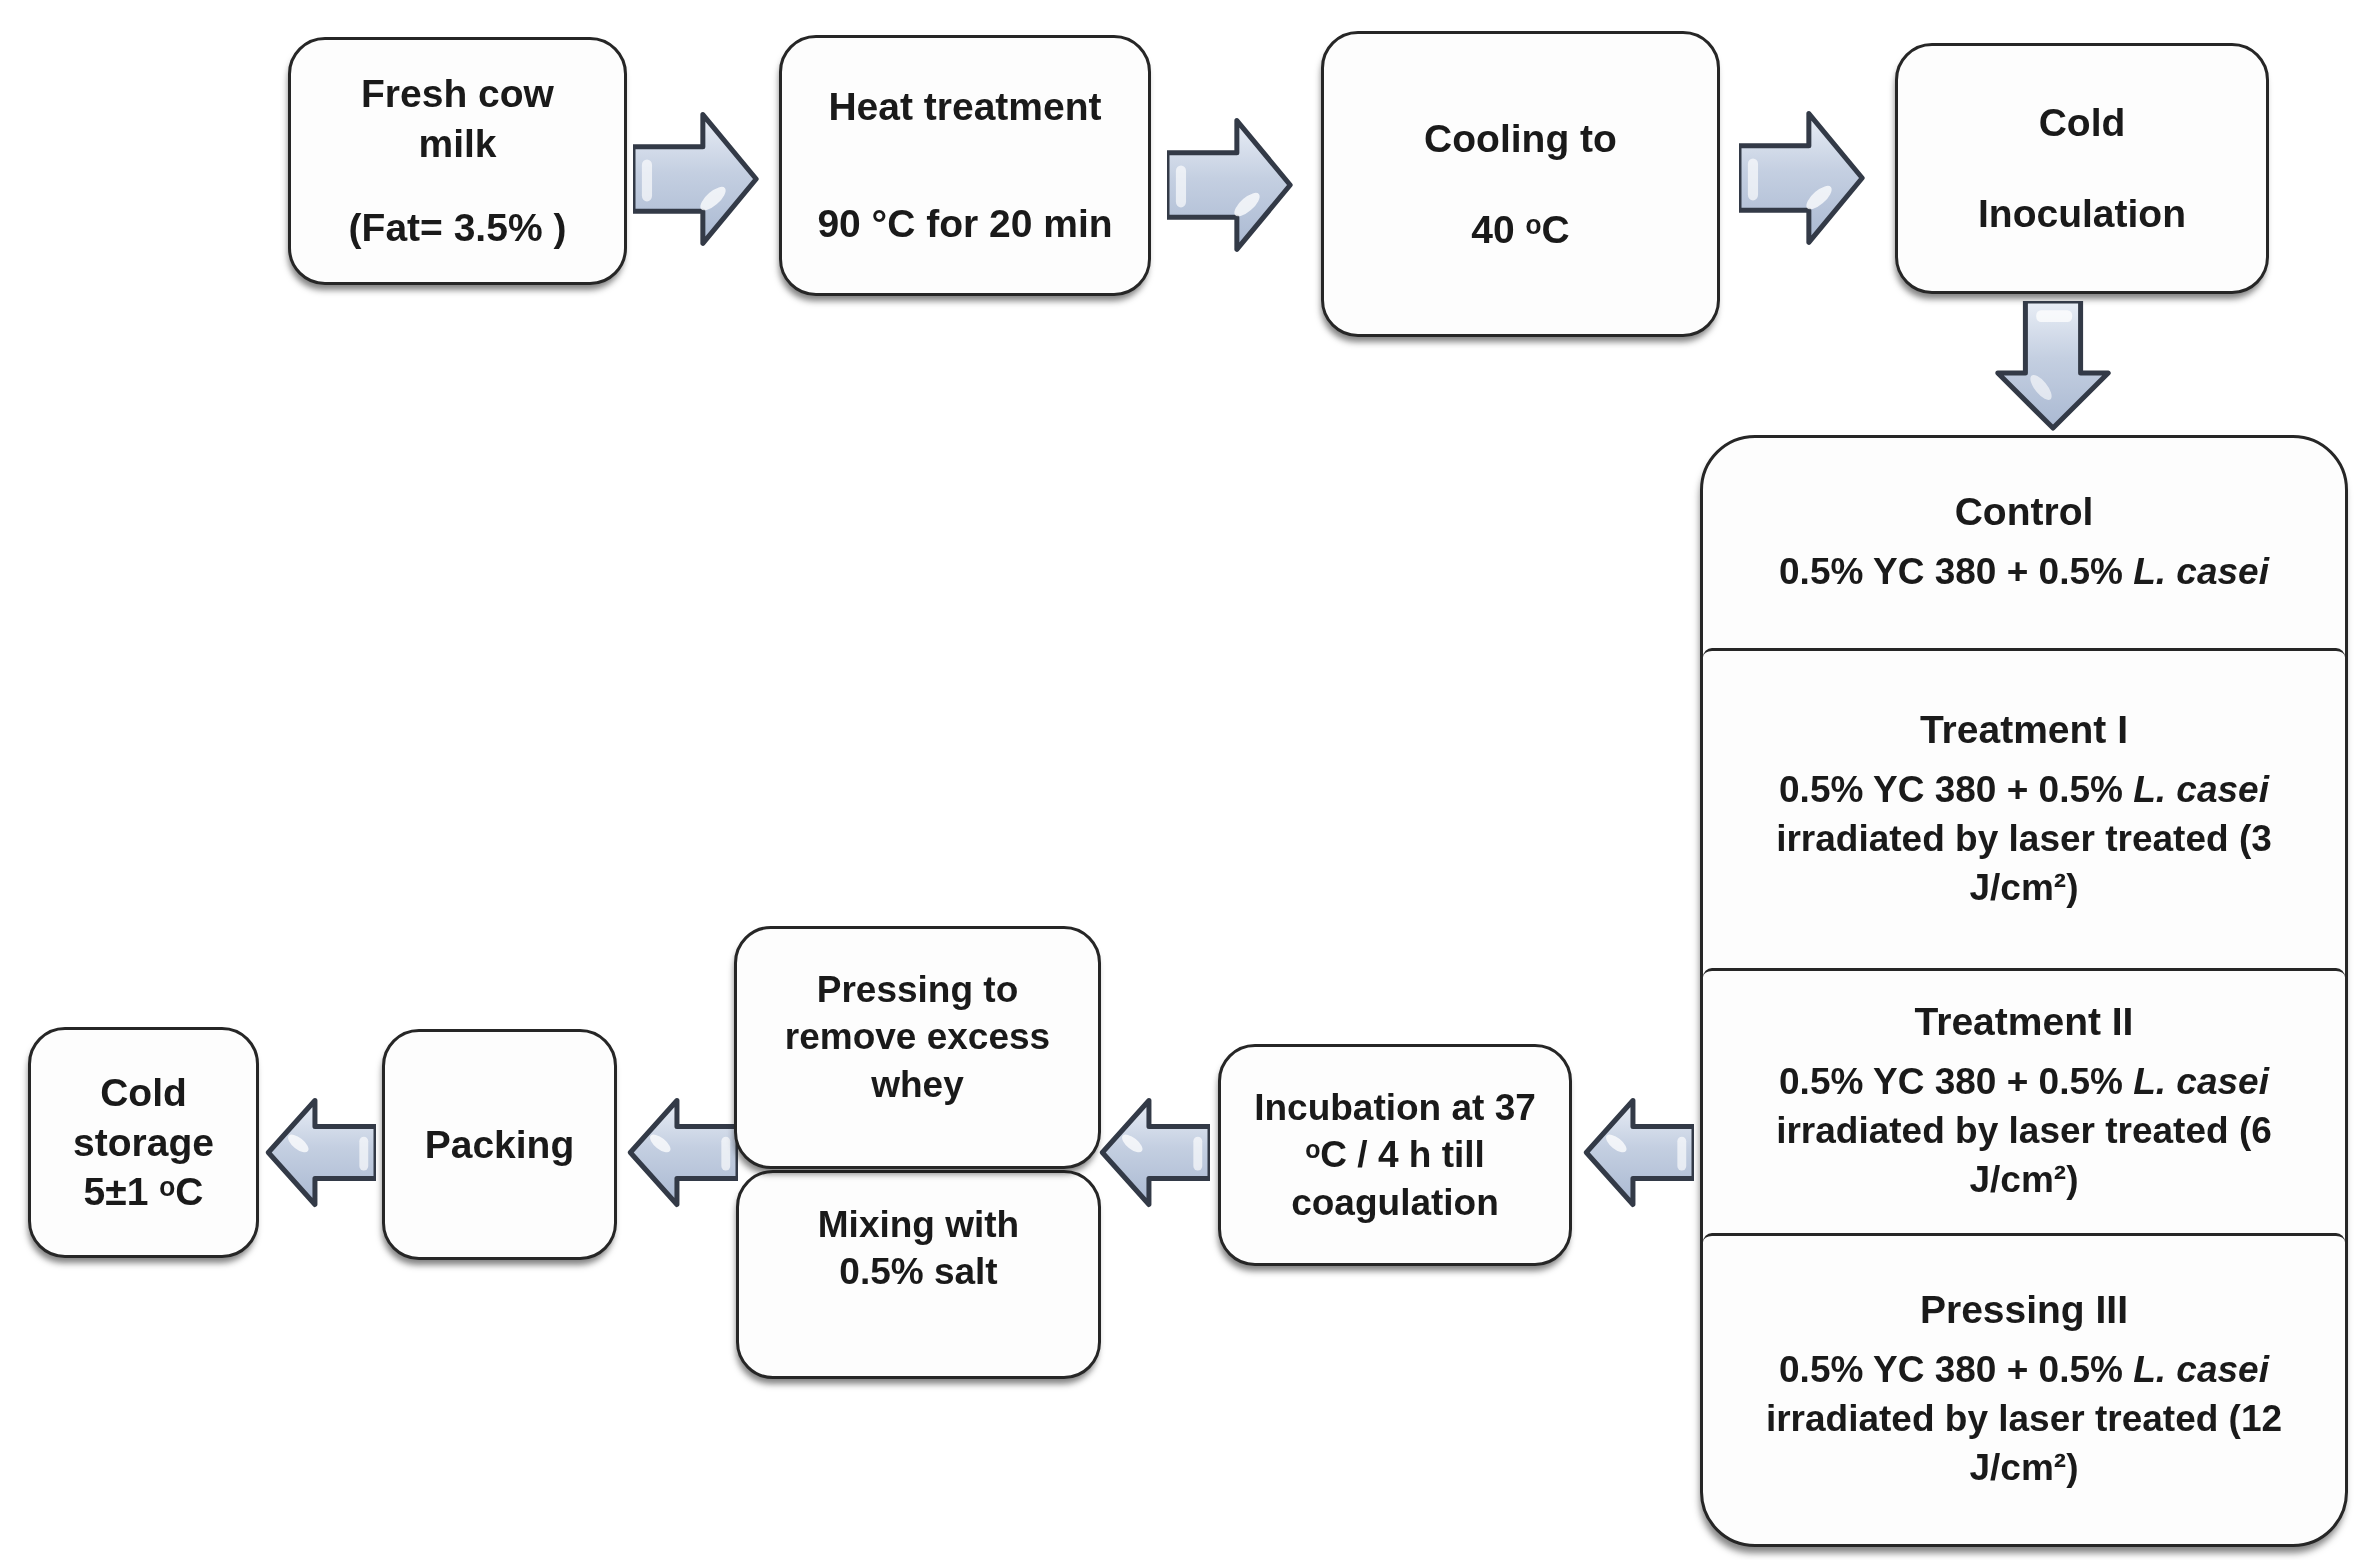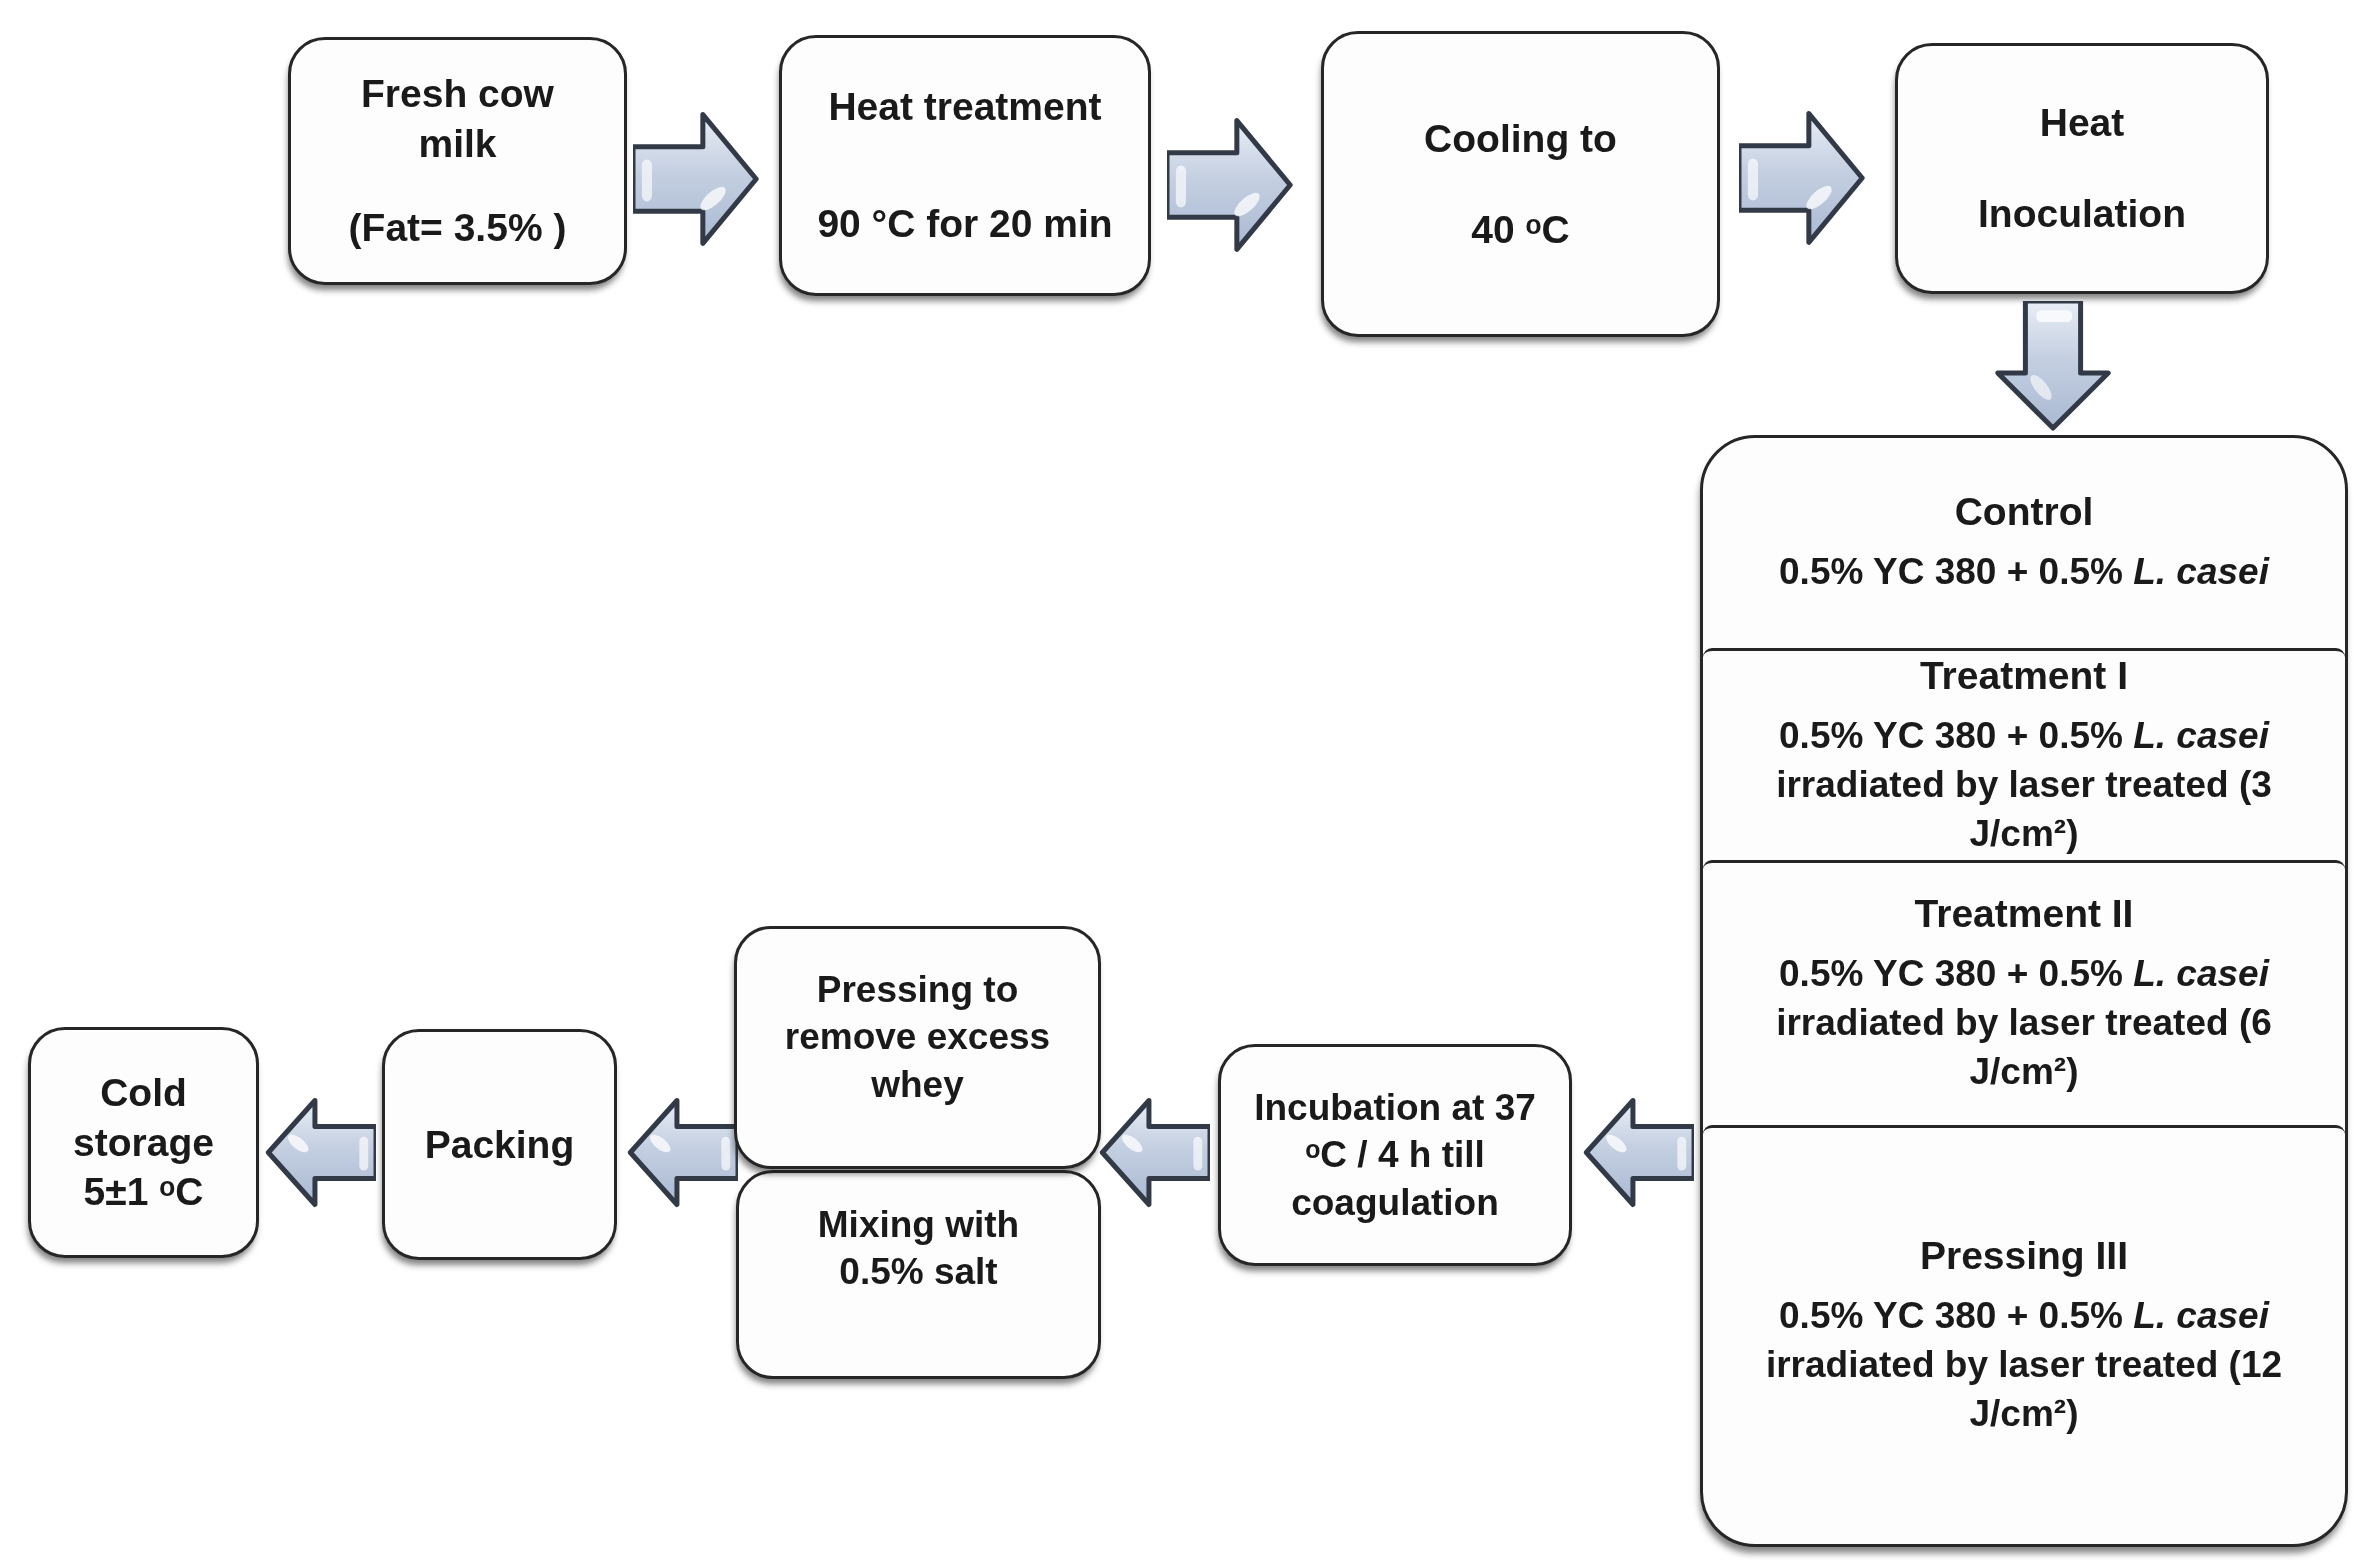--- a/index.html
+++ b/index.html
@@ -102,38 +102,38 @@
 
   <div class="arrow" style="left:1739px;top:108px;width:127px;height:140px;">
     <svg viewBox="0 0 100 100" preserveAspectRatio="none">
       <path d="M0,27 L55,27 L55,4 L97,50 L55,96 L55,73 L0,73 Z" fill="url(#agrad)" stroke="#333a47" stroke-width="5" vector-effect="non-scaling-stroke" stroke-linejoin="round"></path>
       <rect x="7" y="36" width="8" height="30" rx="4" fill="#ffffff" opacity="0.65"></rect>
       <ellipse cx="63" cy="64" rx="12" ry="5" transform="rotate(-38 63 64)" fill="#ffffff" opacity="0.75"></ellipse>
     </svg>
   </div>
 
   <div class="pbox" style="left:1895px;top:43px;width:374px;height:251px;padding:0 39px;gap:41px;">
-    <p>Heat</p>
+    <p>Cold</p>
     <p>Inoculation</p>
   </div>
 
   <div class="arrow" style="left:1993px;top:301px;width:120px;height:131px;">
     <svg viewBox="0 0 100 100" preserveAspectRatio="none">
       <path d="M27,0 L27,55 L4,55 L50,97 L96,55 L73,55 L73,0 Z" fill="url(#agrad)" stroke="#333a47" stroke-width="5" vector-effect="non-scaling-stroke" stroke-linejoin="round"></path>
       <rect x="36" y="7" width="30" height="9" rx="4" fill="#ffffff" opacity="0.75"></rect>
       <ellipse cx="40" cy="66" rx="12" ry="5" transform="rotate(48 40 66)" fill="#ffffff" opacity="0.6"></ellipse>
     </svg>
   </div>
 
   <div id="treatment-panel">
     <div class="tsection" style="height:210px;">
       <p class="ttitle">Control</p>
       <p class="tbody"><span>0.5% YC 380 + 0.5% </span><span class="species">L. casei</span><span></span></p>
     </div>
-    <div class="tsection" style="height:212px;">
+    <div class="tsection" style="height:320px;">
       <p class="ttitle">Treatment I</p>
       <p class="tbody"><span>0.5% YC 380 + 0.5% </span><span class="species">L. casei</span><span> irradiated by laser treated (3 J/cm²)</span></p>
     </div>
     <div class="tsection" style="height:265px;">
       <p class="ttitle">Treatment II</p>
       <p class="tbody"><span>0.5% YC 380 + 0.5% </span><span class="species">L. casei</span><span> irradiated by laser treated (6 J/cm²)</span></p>
     </div>
     <div class="tsection" style="flex:1;">
       <p class="ttitle">Pressing III</p>
       <p class="tbody"><span>0.5% YC 380 + 0.5% </span><span class="species">L. casei</span><span> irradiated by laser treated (12 J/cm²)</span></p>

